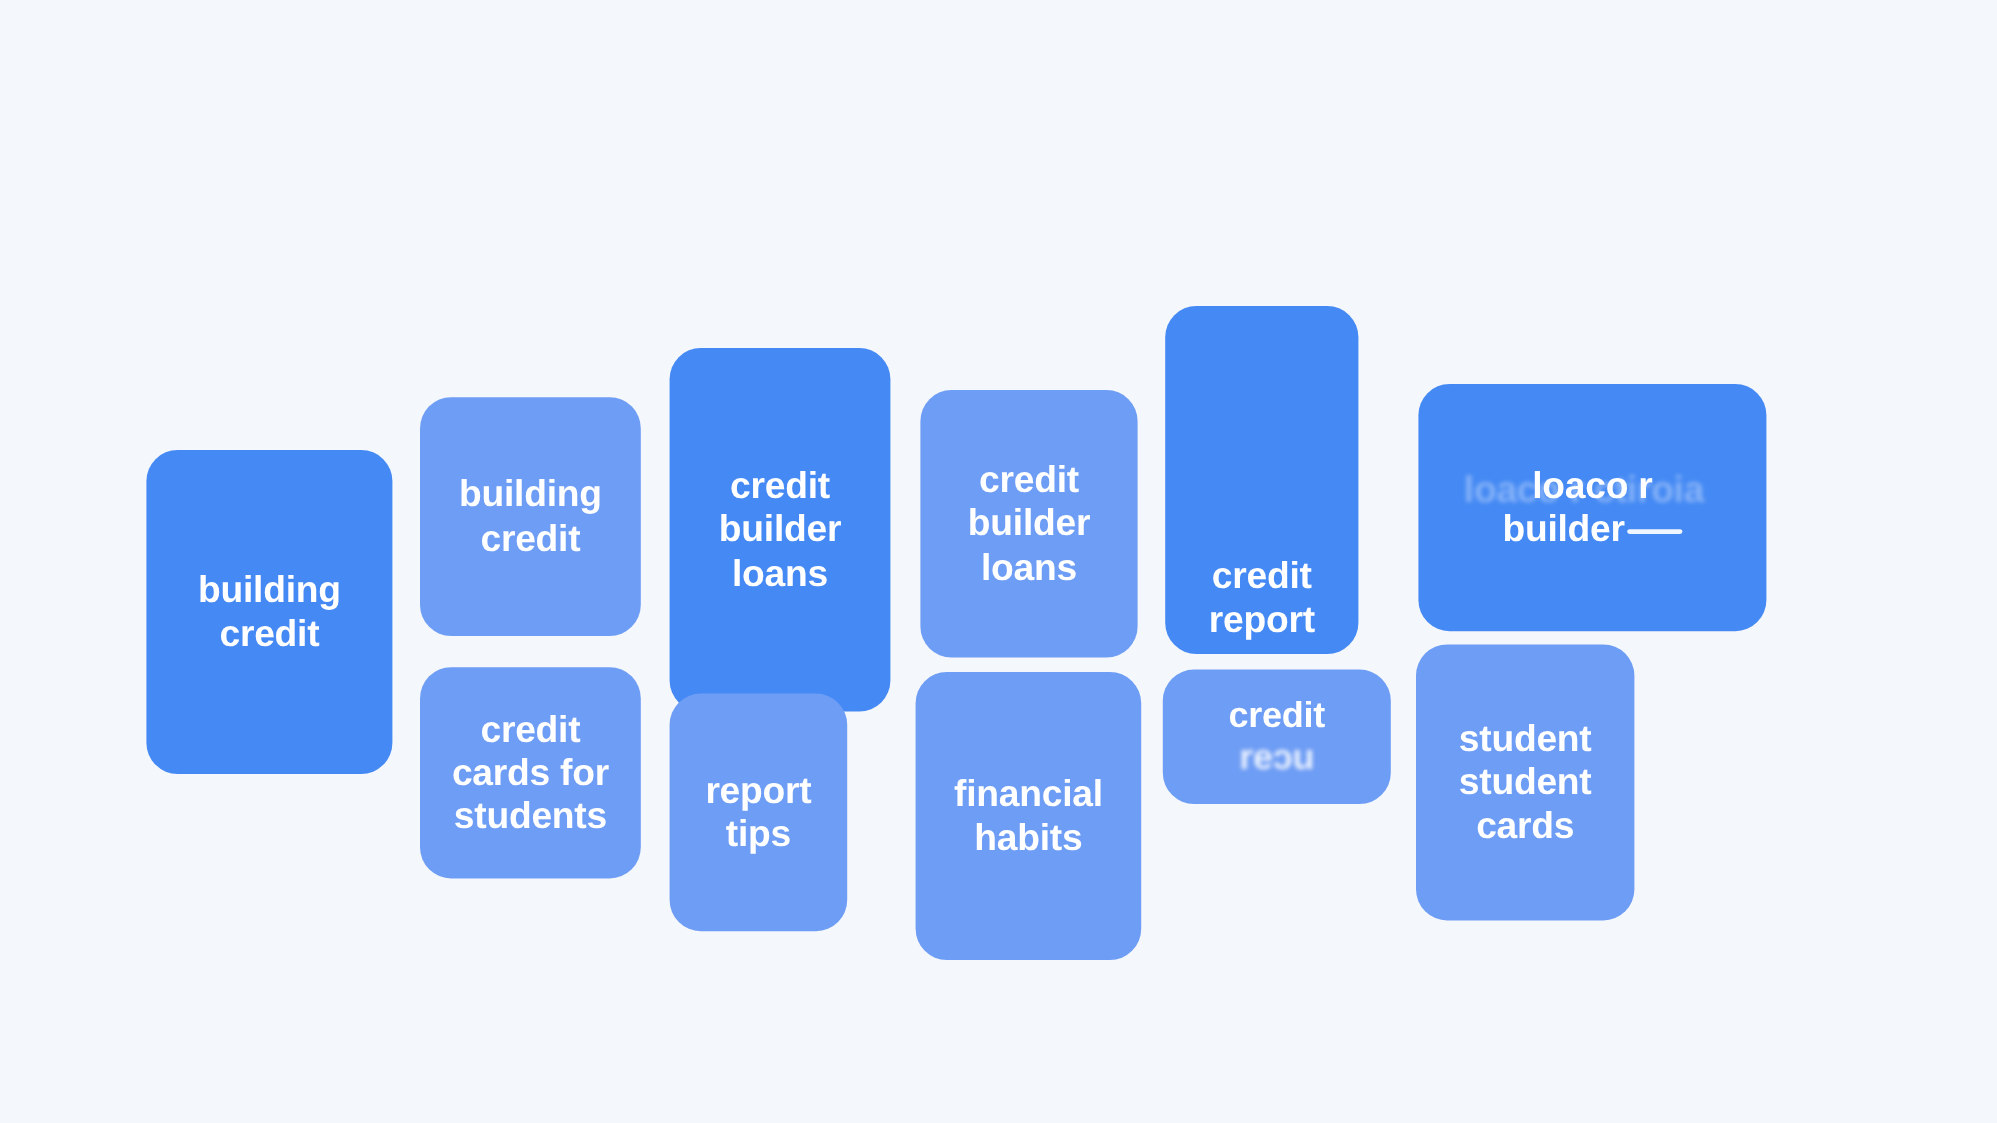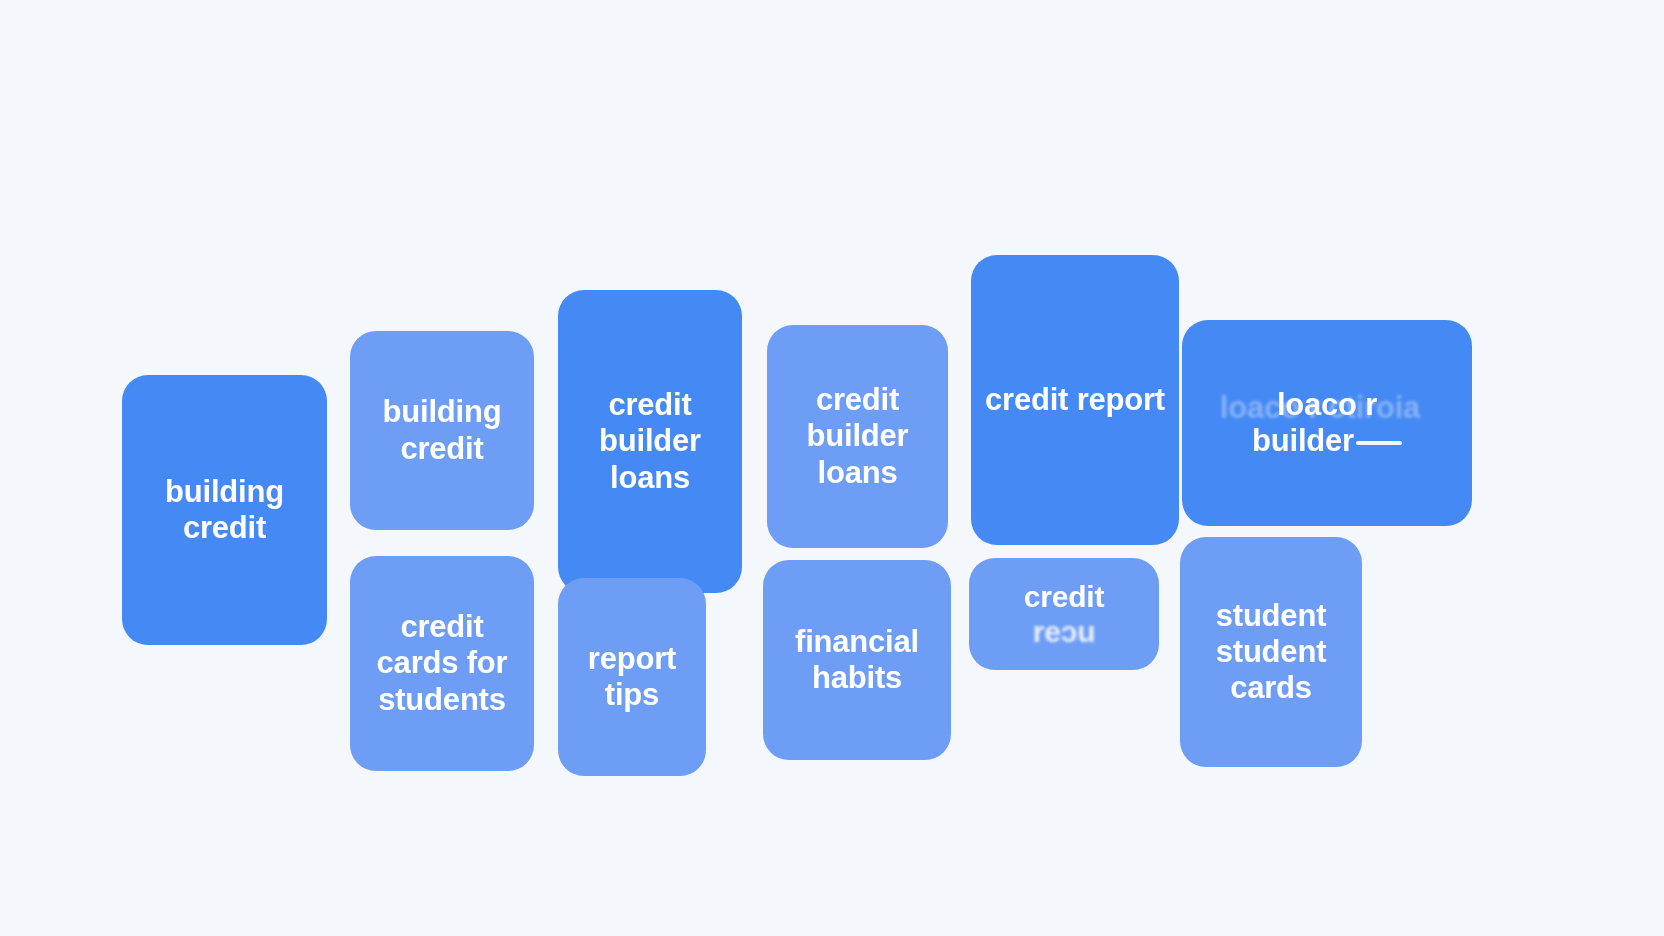--- a/index.html
+++ b/index.html
@@ -135,36 +135,36 @@
 <div id="canvas">
 
 
   <div id="tile-grid">
       <div class="tile dark" style="left: 122px; top: 375px; width: 205px; height: 270px; font-size: 31px;">
         <span class="tile-label">building credit</span>
       </div>
       <div class="tile light" style="left: 350px; top: 331px; width: 184px; height: 199px; font-size: 31px;">
         <span class="tile-label">building credit</span>
       </div>
-      <div class="tile light" style="left: 350px; top: 556px; width: 184px; height: 215px; font-size: 31px;">
+      <div class="tile light" style="left: 350px; top: 556px; width: 184px; height: 176px; font-size: 31px;">
         <span class="tile-label">credit cards for students</span>
       </div>
       <div class="tile dark" style="left: 558px; top: 290px; width: 184px; height: 303px; font-size: 31px;">
         <span class="tile-label">credit builder loans</span>
       </div>
       <div class="tile light" style="left: 558px; top: 578px; width: 148px; height: 198px; font-size: 31px;">
         <span class="tile-label">report tips</span>
       </div>
       <div class="tile light" style="left: 767px; top: 325px; width: 181px; height: 223px; font-size: 31px;">
         <span class="tile-label">credit builder loans</span>
       </div>
-      <div class="tile light" style="left: 763px; top: 560px; width: 188px; height: 200px; font-size: 31px;">
+      <div class="tile light" style="left: 763px; top: 560px; width: 188px; height: 240px; font-size: 31px;">
         <span class="tile-label">financial habits</span>
       </div>
-      <div class="tile dark" style="left: 971px; top: 255px; width: 208px; height: 290px; font-size: 31px;">
+      <div class="tile dark" style="left: 971px; top: 255px; width: 161px; height: 290px; font-size: 31px; align-items: flex-end;">
         <span class="tile-label">credit report</span>
       </div>
       <div class="tile light" style="left: 969px; top: 558px; width: 190px; height: 112px; font-size: 30px;">
         <span class="tile-label label-smudge"><span>credit</span><br><span class="smudge-line">reɔu</span></span>
       </div>
       <div class="tile dark" style="left: 1182px; top: 320px; width: 290px; height: 206px; font-size: 31px;">
         <span class="tile-label label-garble"><span class="ghost">loaco r ctiroia</span><span>loaco r</span><br><span>builder</span><span class="strike-dash"></span></span>
       </div>
       <div class="tile light" style="left: 1180px; top: 537px; width: 182px; height: 230px; font-size: 31px;">
         <span class="tile-label">student student cards</span>

